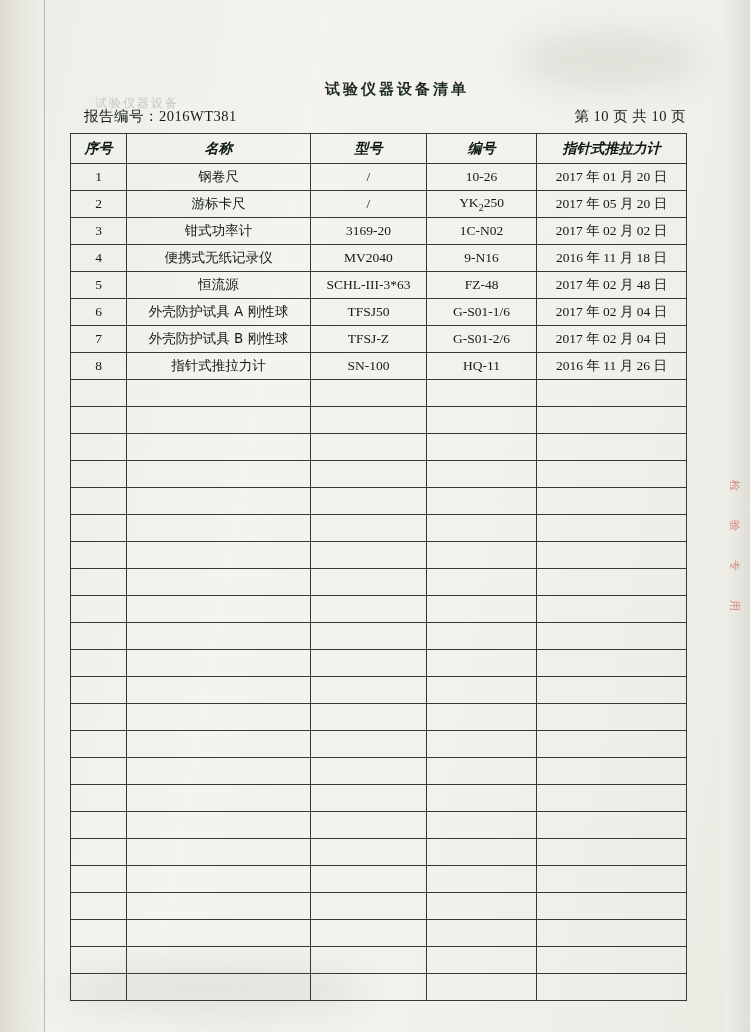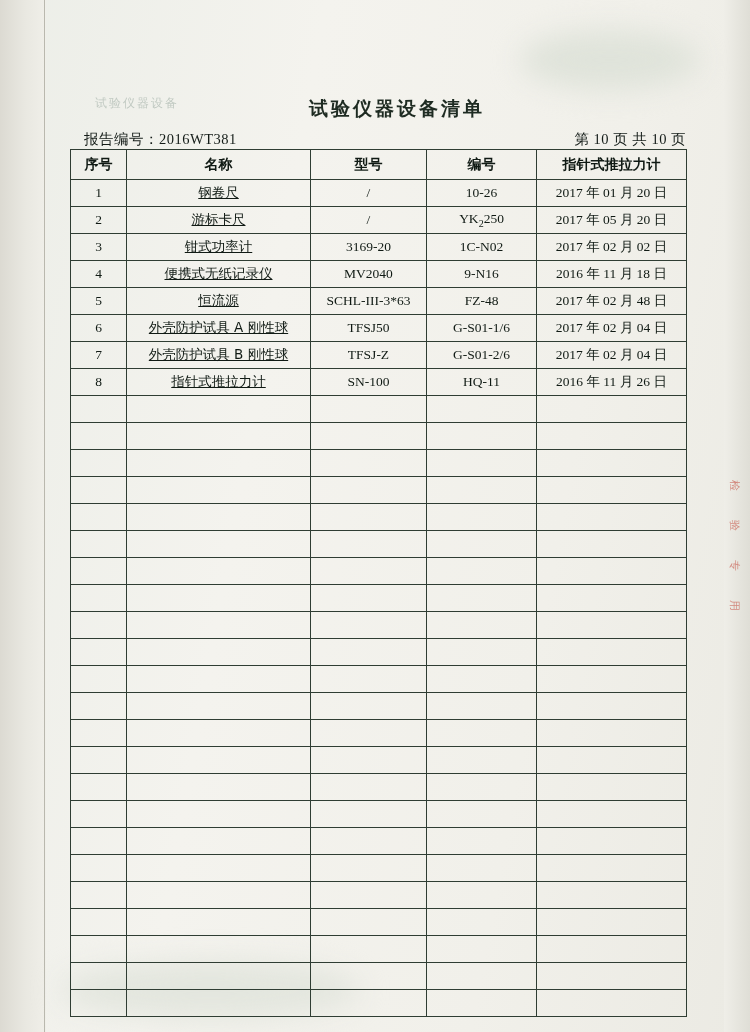--- a/index.html
+++ b/index.html
@@ -52,35 +52,36 @@
 
   #content {
     position: absolute;
     left: 70px;
     top: 80px;
     width: 620px;
   }
 
   .doc-title {
     text-align: center;
-    font-size: 19px;
+    font-size: 15px;
     font-weight: bold;
     letter-spacing: 3px;
     color: #1e2b22;
     font-family: "DejaVu Sans", sans-serif;
-    margin: 16px 0 8px 0;
+    margin: 0 0 8px 0;
     padding-left: 34px;
   }
 
   .meta-row {
     display: flex;
     justify-content: space-between;
     align-items: flex-end;
     font-size: 14.5px;
     color: #141c18;
+    margin-bottom: 7px;
     padding: 0 4px 0 14px;
   }
   .meta-left { letter-spacing: 0.5px; }
   .meta-right { letter-spacing: 0.5px; text-align: right; }
 
   table.equip {
     border-collapse: collapse;
     width: 616px;
     table-layout: fixed;
     background: transparent;
@@ -99,22 +100,22 @@
     font-weight: bold;
     height: 29px;
     font-size: 14px;
   }
   .col-no    { width: 56px; }
   .col-name  { width: 184px; }
   .col-model { width: 116px; }
   .col-code  { width: 110px; }
   .col-valid { width: 150px; }
 
-  td.cell-name { font-family: "DejaVu Sans", sans-serif; font-size: 13px; text-decoration: underline; }
-  th.cell-head { font-family: "DejaVu Sans", sans-serif; }
+  td.cell-name { font-family: "DejaVu Sans", sans-serif; font-size: 13px; }
+  th.cell-head { font-family: "DejaVu Sans", sans-serif; font-style: italic; }
   td.note {
     text-align: center;
     font-family: "DejaVu Sans", sans-serif;
     font-size: 13px;
   }
   .sub { font-size: 10px; vertical-align: sub; }
 
   
   .stamp {
     position: absolute;

